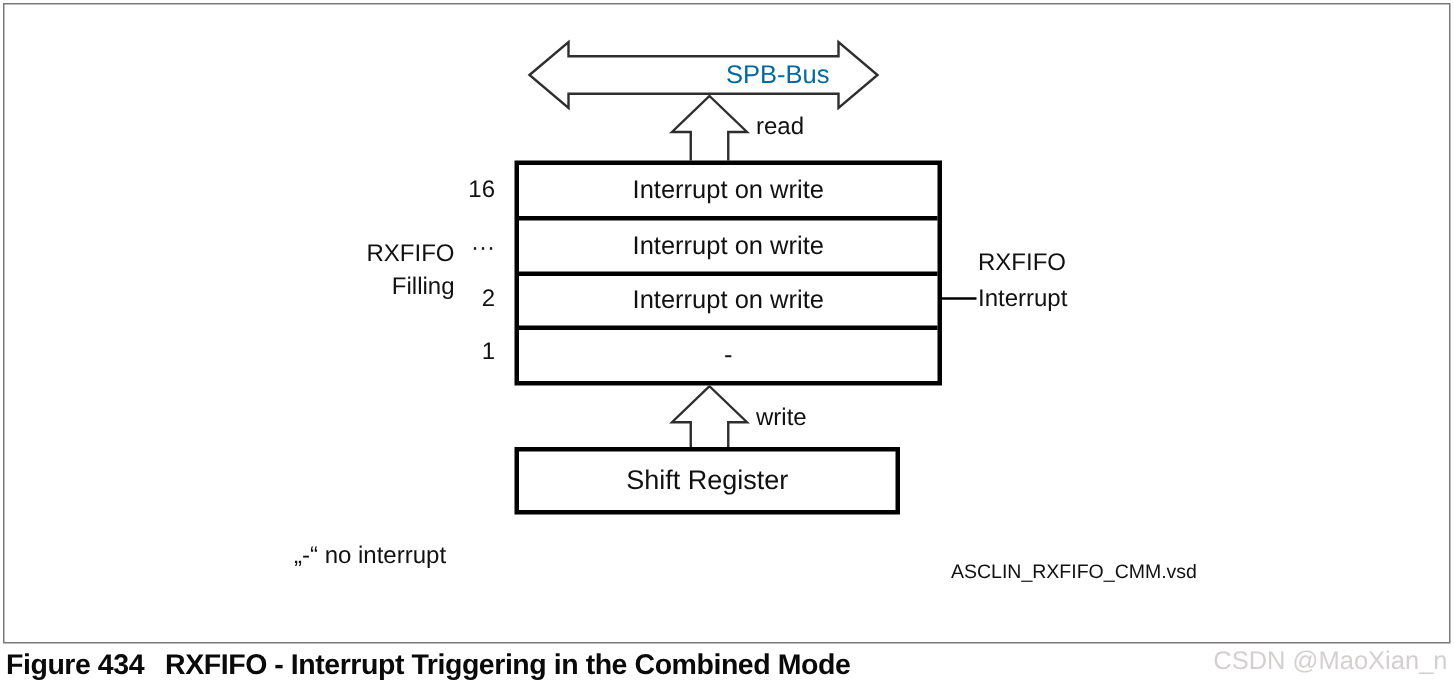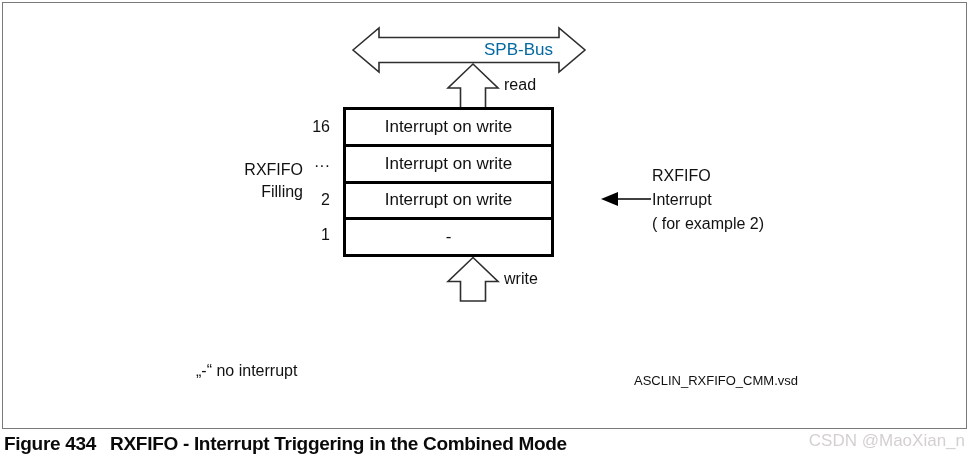--- a/index.html
+++ b/index.html
@@ -42,21 +42,21 @@
     left: 393px;
     top: 40px;
     width: 160px;
     text-align: right;
     font-size: 17px;
     color: #0369a1;
   }
   .fifo-box {
     left: 343px;
     top: 107px;
-    width: 211px;
+    width: 285px;
     height: 150px;
     border: 3px solid #000000;
     box-sizing: border-box;
     display: flex;
     flex-direction: column;
     background: #ffffff;
   }
   .fifo-row {
     flex: 1;
     display: flex;
@@ -174,25 +174,27 @@
   <div class="abs level-num" style="top:224px;">1</div>
 
   <div class="abs filling-label">
     <div>RXFIFO</div>
     <div>Filling</div>
   </div>
 
   <div class="abs threshold-note">
     <div>RXFIFO</div>
     <div>Interrupt</div>
-    <div>( for example 2)</div>
   </div>
 
   <div class="abs lbl" style="left:504px; top:269px;">write</div>
 
+  <div class="abs shift-box">
+    <span>Shift Register</span>
+  </div>
 
   <div class="abs note">„-“  no interrupt</div>
 
   <div class="abs vsd">ASCLIN_RXFIFO_CMM.vsd</div>
 
   <div class="abs caption">
     <span>Figure 434</span><span class="title">RXFIFO - Interrupt Triggering in the Combined Mode</span>
   </div>
 
   <div class="abs watermark">CSDN @MaoXian_n</div>

